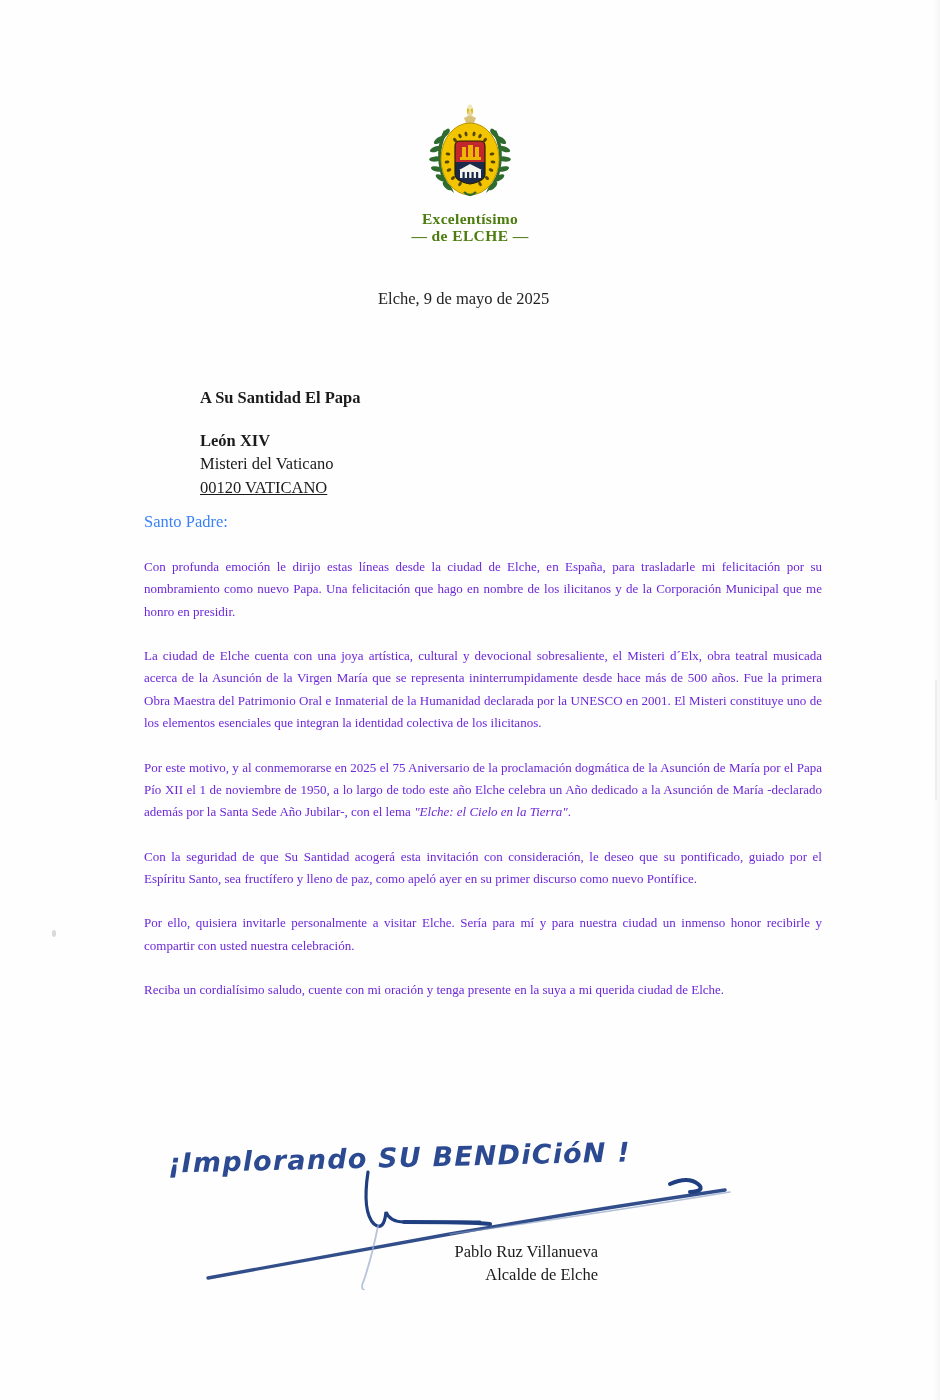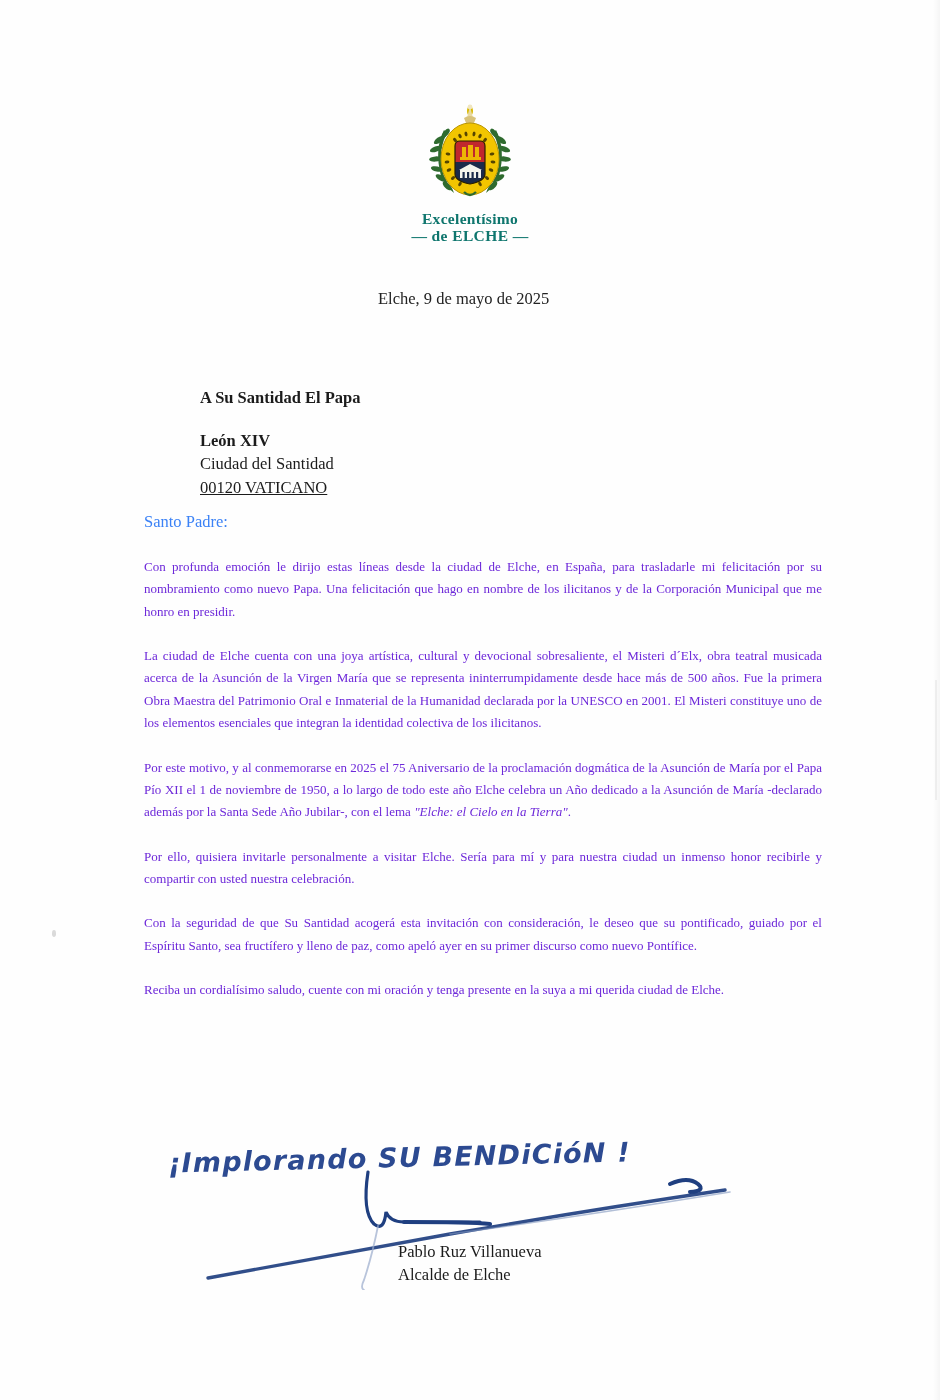--- a/index.html
+++ b/index.html
@@ -49,21 +49,21 @@
     top: 104px;
     text-align: center;
   }
   .crest {
     display: block;
     margin: 0 auto;
   }
   .org {
     margin-top: 6px;
     line-height: 1.12;
-    color: #0f766e;
+    color: #4d7c0f;
   }
   .org-line1 {
     font-size: 15.5px;
     font-weight: bold;
     letter-spacing: 0.3px;
   }
   .org-line2 {
     font-size: 16.5px;
     font-weight: bold;
     letter-spacing: 0.4px;
@@ -137,21 +137,21 @@
   }
 
   
   .signer {
     position: absolute;
     left: 398px;
     top: 1240px;
     font-size: 16.5px;
     line-height: 1.42;
     color: #1b1b1b;
-    text-align: left;
+    text-align: right;
     width: 200px;
   }
 </style>
 </head>
 <body>
 
 <div class="page">
 
   <div class="scan-edge-right"></div>
   <div class="scan-line"></div>
@@ -241,41 +241,41 @@
       <div class="org-line1">Excelentísimo</div>
       <div class="org-line3">— de ELCHE —</div>
     </div>
   </div>
 
   <div class="date-line">Elche, 9 de mayo de 2025</div>
 
   <div class="addressee">
     <div class="bold">A Su Santidad El Papa</div>
     <div class="bold">León XIV</div>
-    <div>Ciudad del Santidad</div>
+    <div>Misteri del Vaticano</div>
     <div>
       <span class="underline">00120 VATICANO</span>
     </div>
   </div>
 
   <div class="body-block">
 
     <p class="salutation">Santo Padre:</p>
 
     <p class="para">Con profunda emoción le dirijo estas líneas desde la ciudad de Elche, en España, para trasladarle mi felicitación por su nombramiento como nuevo Papa. Una felicitación que hago en nombre de los ilicitanos y de la Corporación Municipal que me honro en presidir.</p>
 
     <p class="para">La ciudad de Elche cuenta con una joya artística, cultural y devocional sobresaliente, el Misteri d´Elx, obra teatral musicada acerca de la Asunción de la Virgen María que se representa ininterrumpidamente desde hace más de 500 años. Fue la primera Obra Maestra del Patrimonio Oral e Inmaterial de la Humanidad declarada por la UNESCO en 2001. El Misteri constituye uno de los elementos esenciales que integran la identidad colectiva de los ilicitanos.</p>
 
     <p class="para">
       <span>Por este motivo, y al conmemorarse en 2025 el 75 Aniversario de la proclamación dogmática de la Asunción de María por el Papa Pío XII el 1 de noviembre de 1950, a lo largo de todo este año Elche celebra un Año dedicado a la Asunción de María -declarado además por la Santa Sede Año Jubilar-, con el lema </span><em>"Elche: el Cielo en la Tierra"</em><span>.</span>
     </p>
 
+    <p class="para">Con la seguridad de que Su Santidad acogerá esta invitación con consideración, le deseo que su pontificado, guiado por el Espíritu Santo, sea fructífero y lleno de paz, como apeló ayer en su primer discurso como nuevo Pontífice.</p>
+
     <p class="para">Por ello, quisiera invitarle personalmente a visitar Elche. Sería para mí y para nuestra ciudad un inmenso honor recibirle y compartir con usted nuestra celebración.</p>
-
-    <p class="para">Con la seguridad de que Su Santidad acogerá esta invitación con consideración, le deseo que su pontificado, guiado por el Espíritu Santo, sea fructífero y lleno de paz, como apeló ayer en su primer discurso como nuevo Pontífice.</p>
 
     <p class="para">Reciba un cordialísimo saludo, cuente con mi oración y tenga presente en la suya a mi querida ciudad de Elche.</p>
   </div>
 
   <div class="handwriting">¡Implorando SU BENDiCióN !</div>
 
   <svg class="signature-svg" width="600" height="130" viewBox="0 0 600 130">
 
     <path d="M58 118 Q180 96 300 74 Q440 50 575 30" fill="none" stroke="#1f3f80" stroke-width="3.4" stroke-linecap="round" opacity="0.92"></path>
 

